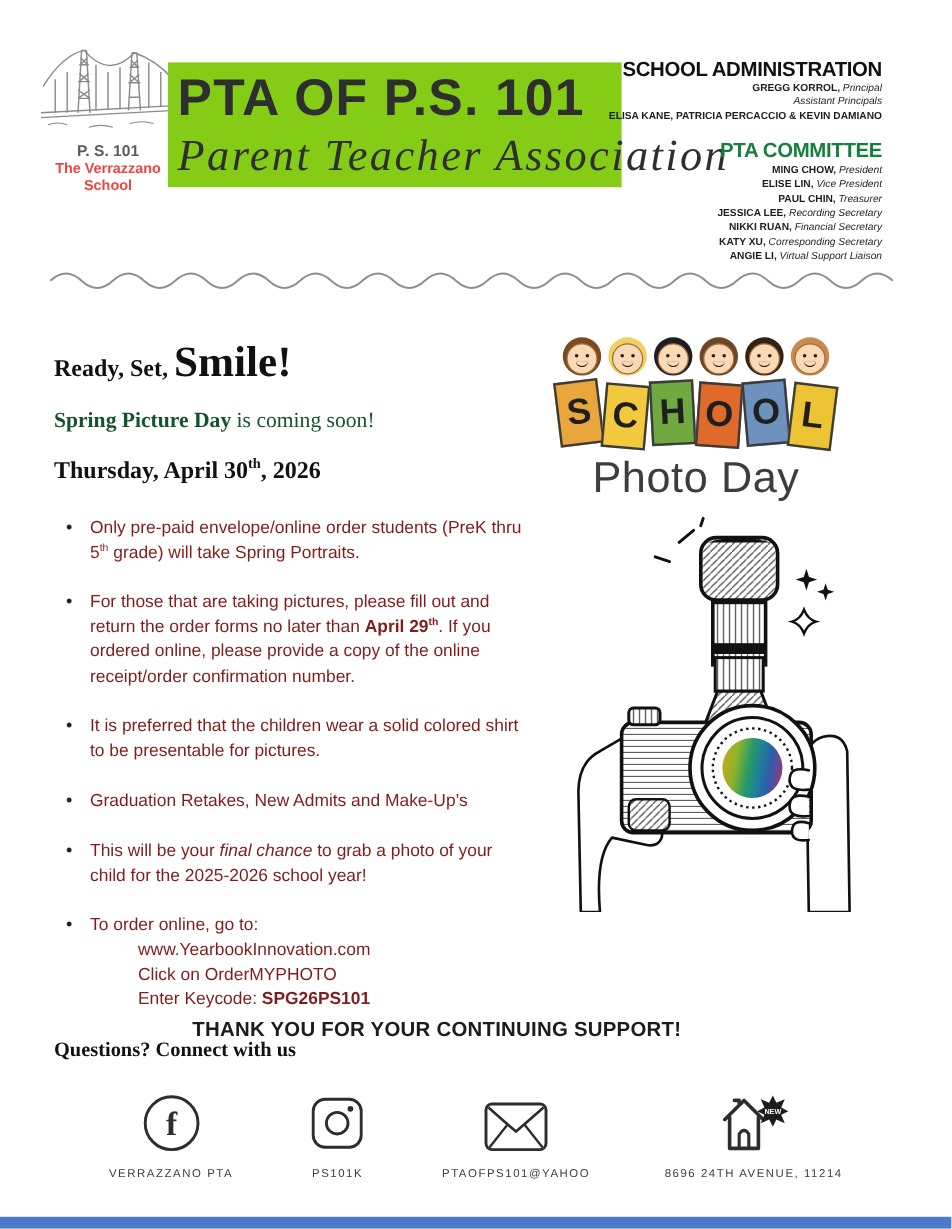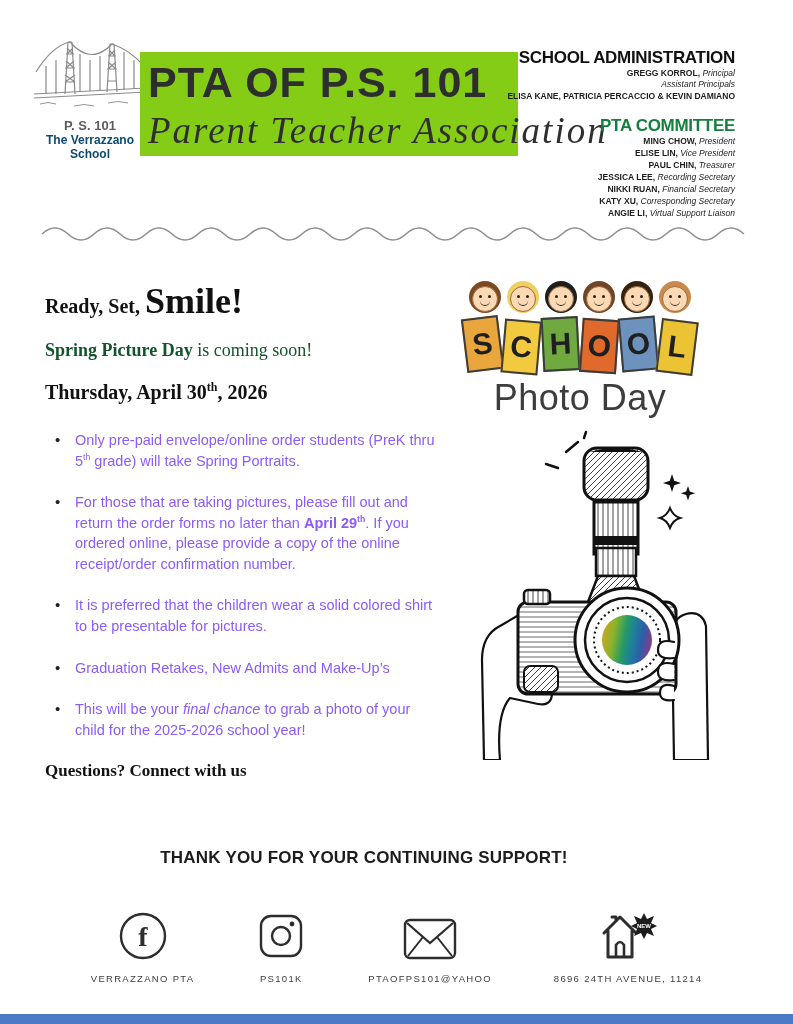--- a/index.html
+++ b/index.html
@@ -4,21 +4,21 @@
 <style>
   * { box-sizing: border-box; margin: 0; padding: 0; }
   html,body { width:793px; height:1024px; background:#fff; overflow:hidden; }
   body { font-family:"Liberation Sans", sans-serif; color:#333; }
   .page { position:relative; width:793px; height:1024px; background:#ffffff; }
 
   
   .logo-block { position:absolute; left:30px; top:32px; width:120px; text-align:center; }
   .logo-block svg { display:block; margin:0 auto; }
   .logo-ps   { font-size:13px; font-weight:bold; color:#5c5c5c; margin-top:2px; }
-  .logo-name { font-size:12px; font-weight:bold; color:#0c4a6e; }
+  .logo-name { font-size:12px; font-weight:bold; color:#ef4444; }
 
   .title-block { position:absolute; left:140px; top:52px; width:378px; background:#84cc16; padding:6px 8px 4px 8px; }
   .main-title { font-size:43px; font-weight:800; letter-spacing:1px; color:#2e2e2e; white-space:nowrap; }
   .sub-title  { font-family:"Liberation Serif", serif; font-style:italic; font-size:37px; font-weight:500;
                 color:#2f2f2f; letter-spacing:2px; white-space:nowrap; margin-top:2px; }
 
   .admin-block { position:absolute; right:58px; top:48px; width:230px; text-align:right; color:#1d1d1d; }
   .admin-heading { font-size:17px; font-weight:800; letter-spacing:-0.3px; color:#111; }
   .admin-line { font-size:8.5px; font-weight:bold; line-height:1.35; }
   .admin-line .role { font-weight:normal; font-style:italic; }
@@ -32,21 +32,21 @@
   .left-col { position:absolute; left:45px; top:280px; width:420px; }
   .ready-line { font-family:"Liberation Serif", serif; color:#111; }
   .ready-line .ready { font-size:20px; font-weight:bold; }
   .ready-line .smile { font-size:36px; font-weight:bold; }
   .spring-line { font-family:"Liberation Serif", serif; font-size:18px; margin-top:18px; color:#14532d; }
   .spring-line .b { font-weight:bold; }
   .date-line { font-family:"Liberation Serif", serif; font-size:20px; font-weight:bold; margin-top:20px; color:#111; }
   sup { font-size:60%; vertical-align:super; line-height:0; }
 
   ul.bullets { list-style:none; margin-top:26px; }
-  ul.bullets > li { position:relative; padding-left:30px; margin-bottom:21px; font-size:14.5px; line-height:1.42; color:#8b5cf6; max-width:395px; }
+  ul.bullets > li { position:relative; padding-left:30px; margin-bottom:21px; font-size:14.5px; line-height:1.42; color:#7f1d1d; max-width:395px; }
   ul.bullets > li::before { content:"•"; position:absolute; left:10px; top:-1px; font-size:15px; color:#222; }
   .order-sub { margin-left:40px; }
   .order-sub .b { font-weight:bold; }
 
   .questions { font-family:"Liberation Serif", serif; font-size:17px; font-weight:bold; color:#111; margin-top:10px; }
 
   .thanks { position:absolute; left:0; top:848px; width:728px; text-align:center;
             font-size:17px; font-weight:bold; letter-spacing:0.2px; color:#1c1c1c; }
 
   
@@ -143,20 +143,26 @@
       <span class="b">Spring Picture Day</span><span> is coming soon!</span>
     </div>
     <div class="date-line"><span>Thursday, April 30</span><sup>th</sup><span>, 2026</span></div>
 
     <ul class="bullets">
       <li><span>Only pre-paid envelope/online order students (PreK thru 5</span><sup>th</sup><span> grade) will take Spring Portraits.</span></li>
       <li><span>For those that are taking pictures, please fill out and return the order forms no later than </span><span style="font-weight: bold;">April 29</span><sup style="font-weight: bold;">th</sup><span>. If you ordered online, please provide a copy of the online receipt/order confirmation number.</span></li>
       <li><span>It is preferred that the children wear a solid colored shirt to be presentable for pictures.</span></li>
       <li><span>Graduation Retakes, New Admits and Make-Up’s</span></li>
       <li><span>This will be your </span><span style="font-style: italic;">final chance</span><span> to grab a photo of your child for the 2025-2026 school year!</span></li>
+      <li>
+        <div>To order online, go to:</div>
+        <div class="order-sub">www.YearbookInnovation.com</div>
+        <div class="order-sub">Click on OrderMYPHOTO</div>
+        <div class="order-sub"><span>Enter Keycode: </span><span class="b">SPG26PS101</span></div>
+      </li>
     </ul>
 
     <div class="questions">Questions? Connect with us</div>
   </div>
 
   <div class="clipart">
     <div class="kids-row">
       <div class="kid">
           <div class="hair" style="background-color: rgb(124, 74, 34);"></div>
           <div class="face"></div>

